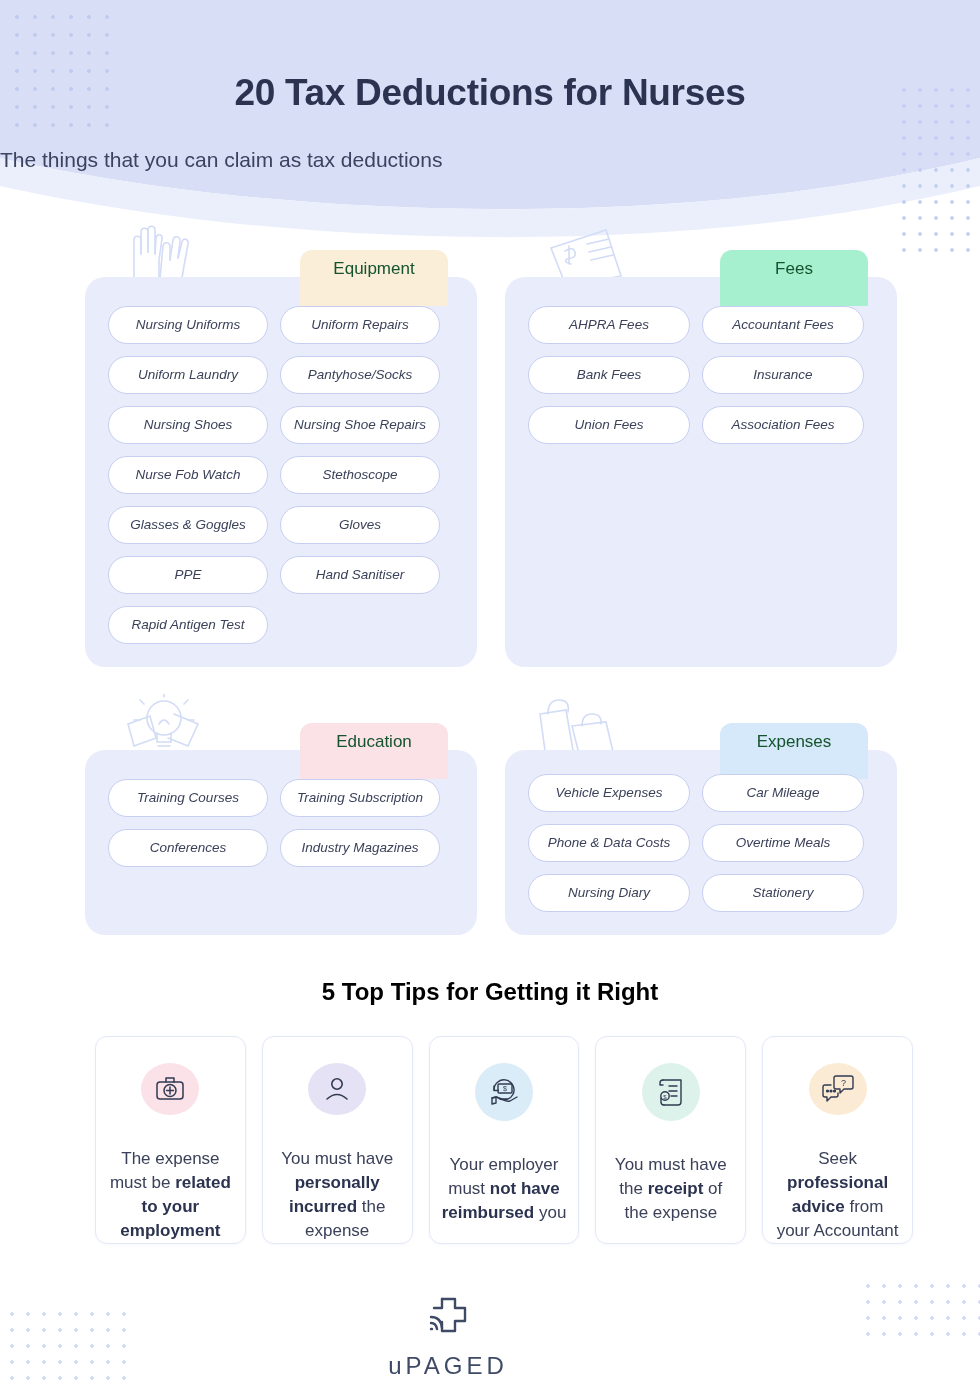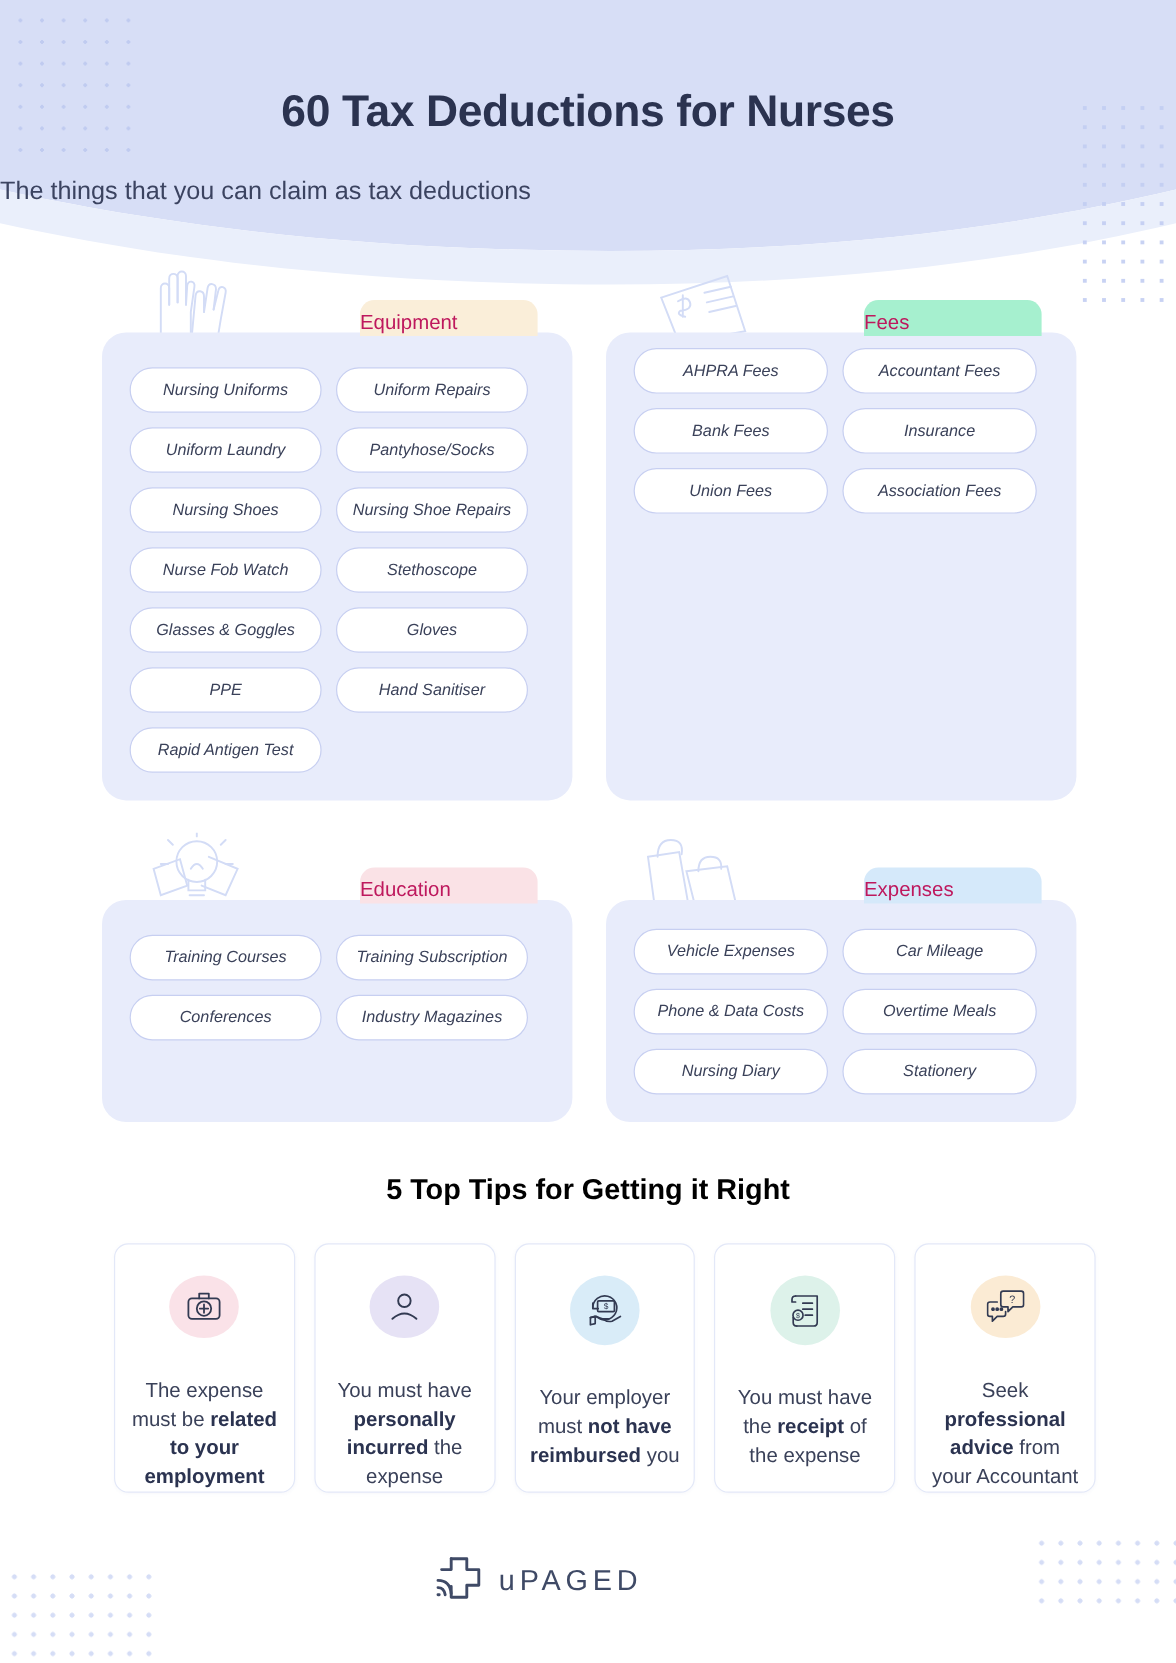--- a/index.html
+++ b/index.html
@@ -30,41 +30,41 @@
     background-size:16px 16px; }
 
   .title { position:absolute; top:72px; left:0; width:980px; text-align:center;
     font-size:37px; font-weight:bold; letter-spacing:-.3px; color:#2b3350; }
   .subtitle { position:absolute; top:148px; left:0; width:834px; text-align:left;
     font-size:21px; color:#3b4360; font-weight:400; }
 
   
   .panel { position:absolute; border-radius:20px; background:#e8ecfb; }
   .panel-badge { position:absolute; border-radius:12px 12px 0 0;
-    height:30px; line-height:38px; text-align:left;
-    font-size:17px; color:#be185d; }
+    height:56px; line-height:38px; text-align:center;
+    font-size:17px; color:#14532d; }
   .deco { position:absolute; }
 
   .pills { position:absolute; display:flex; flex-wrap:wrap; gap:12px 12px; }
   .pill { background:#ffffff; border:1px solid #c7cff1; border-radius:24px;
     height:38px; line-height:36px; text-align:center;
     font-size:13.5px; color:#3a4159; }
 
   .p-eq { top:277px; left:85px; width:392px; height:390px; }
   .p-fe { top:277px; left:505px; width:392px; height:390px; }
   .p-ed { top:750px; left:85px; width:392px; height:185px; }
   .p-ex { top:750px; left:505px; width:392px; height:185px; }
 
   .b-eq { top:250px; left:300px; width:148px; background:#faeed9; }
   .b-fe { top:250px; left:720px; width:148px; background:#a6f0cf; }
   .b-ed { top:723px; left:300px; width:148px; background:#fae2e6; }
   .b-ex { top:723px; left:720px; width:148px; background:#d5e9fa; }
 
   .pl-eq { top:306px; left:108px; width:356px; }
-  .pl-fe { top:290px; left:528px; width:356px;align-items:flex-end; }
+  .pl-fe { top:306px; left:528px; width:356px;align-items:flex-end; }
   .pl-ed { top:779px; left:108px; width:356px; }
   .pl-ex { top:774px; left:528px; width:356px; }
   .pills .pill { width:160px;font-style:italic; }
   .pl-ex .pill, .pl-fe .pill { width:162px; }
 
   
   .tips-heading { position:absolute; top:978px; left:0; width:980px; text-align:center;
     font-size:24px; font-weight:bold; color:#6b84f0; }
 
   .tips-row { position:absolute; top:1036px; left:95px; width:818px;
@@ -74,39 +74,39 @@
     display:flex; flex-direction:column; align-items:center;
     padding-top:26px; box-shadow:0 1px 3px rgba(120,130,180,.06); }
   .tip-icon { width:58px; height:58px; border-radius:50%;
     display:flex; align-items:center; justify-content:center; }
   .tip-text { margin-top:32px; font-size:17px; line-height:1.42;
     text-align:center; color:#3a4159; padding:0 10px; }
   .tip-text b { font-weight:bold; color:#2b3350; }
 
   
   .logo { position:absolute; top:1295px; left:0; width:896px;
-    display:flex; align-items:center; justify-content:center; gap:13px; }
+    display:flex; align-items:center; justify-content:flex-end; gap:13px;flex-direction:column; }
   .logo-text { font-size:24px; letter-spacing:4px; color:#3f4a66; }
 </style>
 </head>
 <body>
 
 <div class="header-wrap">
   <svg width="980" height="250" viewBox="0 0 980 250">
     <path d="M0,0 H980 V158 C820,196 640,214 430,208 C250,203 110,182 0,158 Z" fill="#d7deF6"></path>
     <path d="M0,158 C110,182 250,203 430,208 C640,214 820,196 980,158 L980,186
              C820,224 640,242 430,236 C250,231 110,210 0,186 Z" fill="#eaeffb"></path>
   </svg>
 </div>
 <div class="dots-tl"></div>
 <div class="dots-tr"></div>
 <div class="dots-bl"></div>
 <div class="dots-br"></div>
 
-<h1 class="title">60 Tax Deductions for Nurses</h1>
+<h1 class="title">20 Tax Deductions for Nurses</h1>
 <p class="subtitle">The things that you can claim as tax deductions</p>
 
 <div class="deco" style="top:218px;left:124px;">
   <svg width="70" height="62" viewBox="0 0 70 62" fill="none" stroke="#d3dcf6" stroke-width="1.6" stroke-linecap="round">
     <path d="M10,60 L10,22 C10,17 17,17 17,22 L17,36"></path>
     <path d="M17,36 L17,14 C17,9 24,9 24,14 L24,34"></path>
     <path d="M24,34 L24,12 C24,7 31,7 31,12 L31,36"></path>
     <path d="M31,36 L32,20 C33,15 39,16 38,21 L35,42 L35,60"></path>
     <path d="M36,60 L39,28 C40,23 46,24 46,29 L46,42"></path>
     <path d="M46,42 L49,22 C50,17 56,18 56,23 L54,40"></path>

